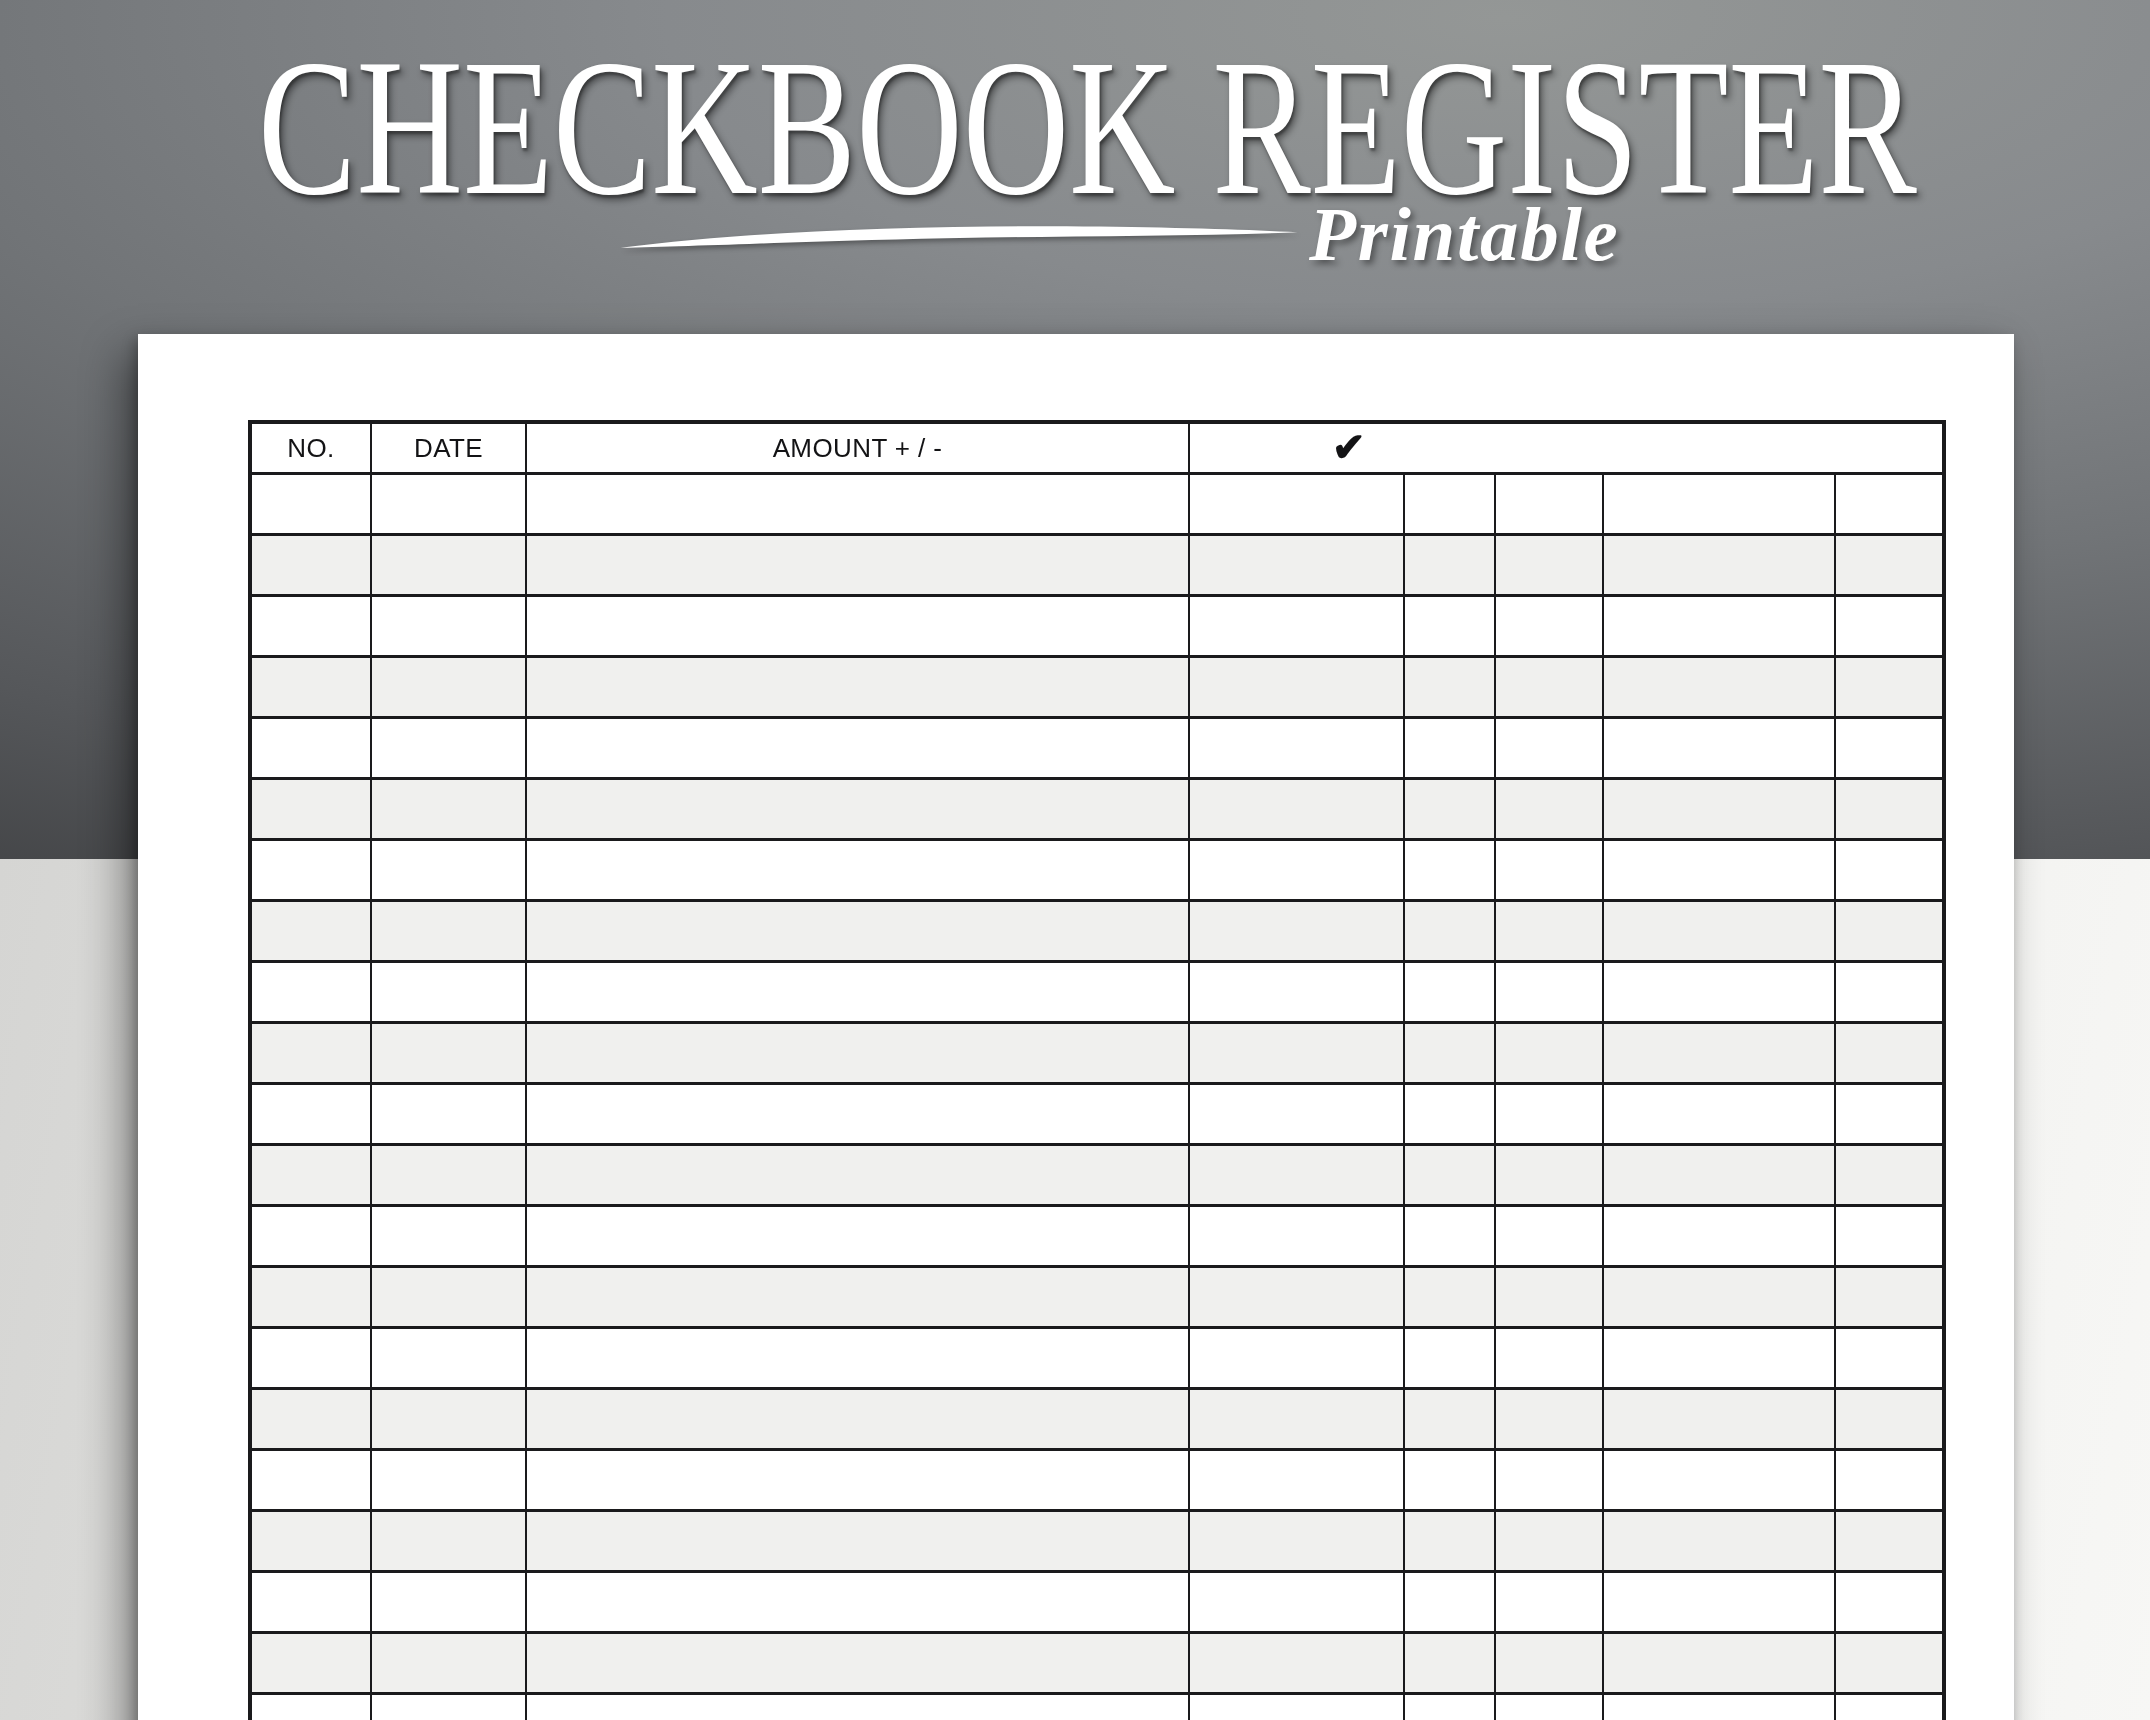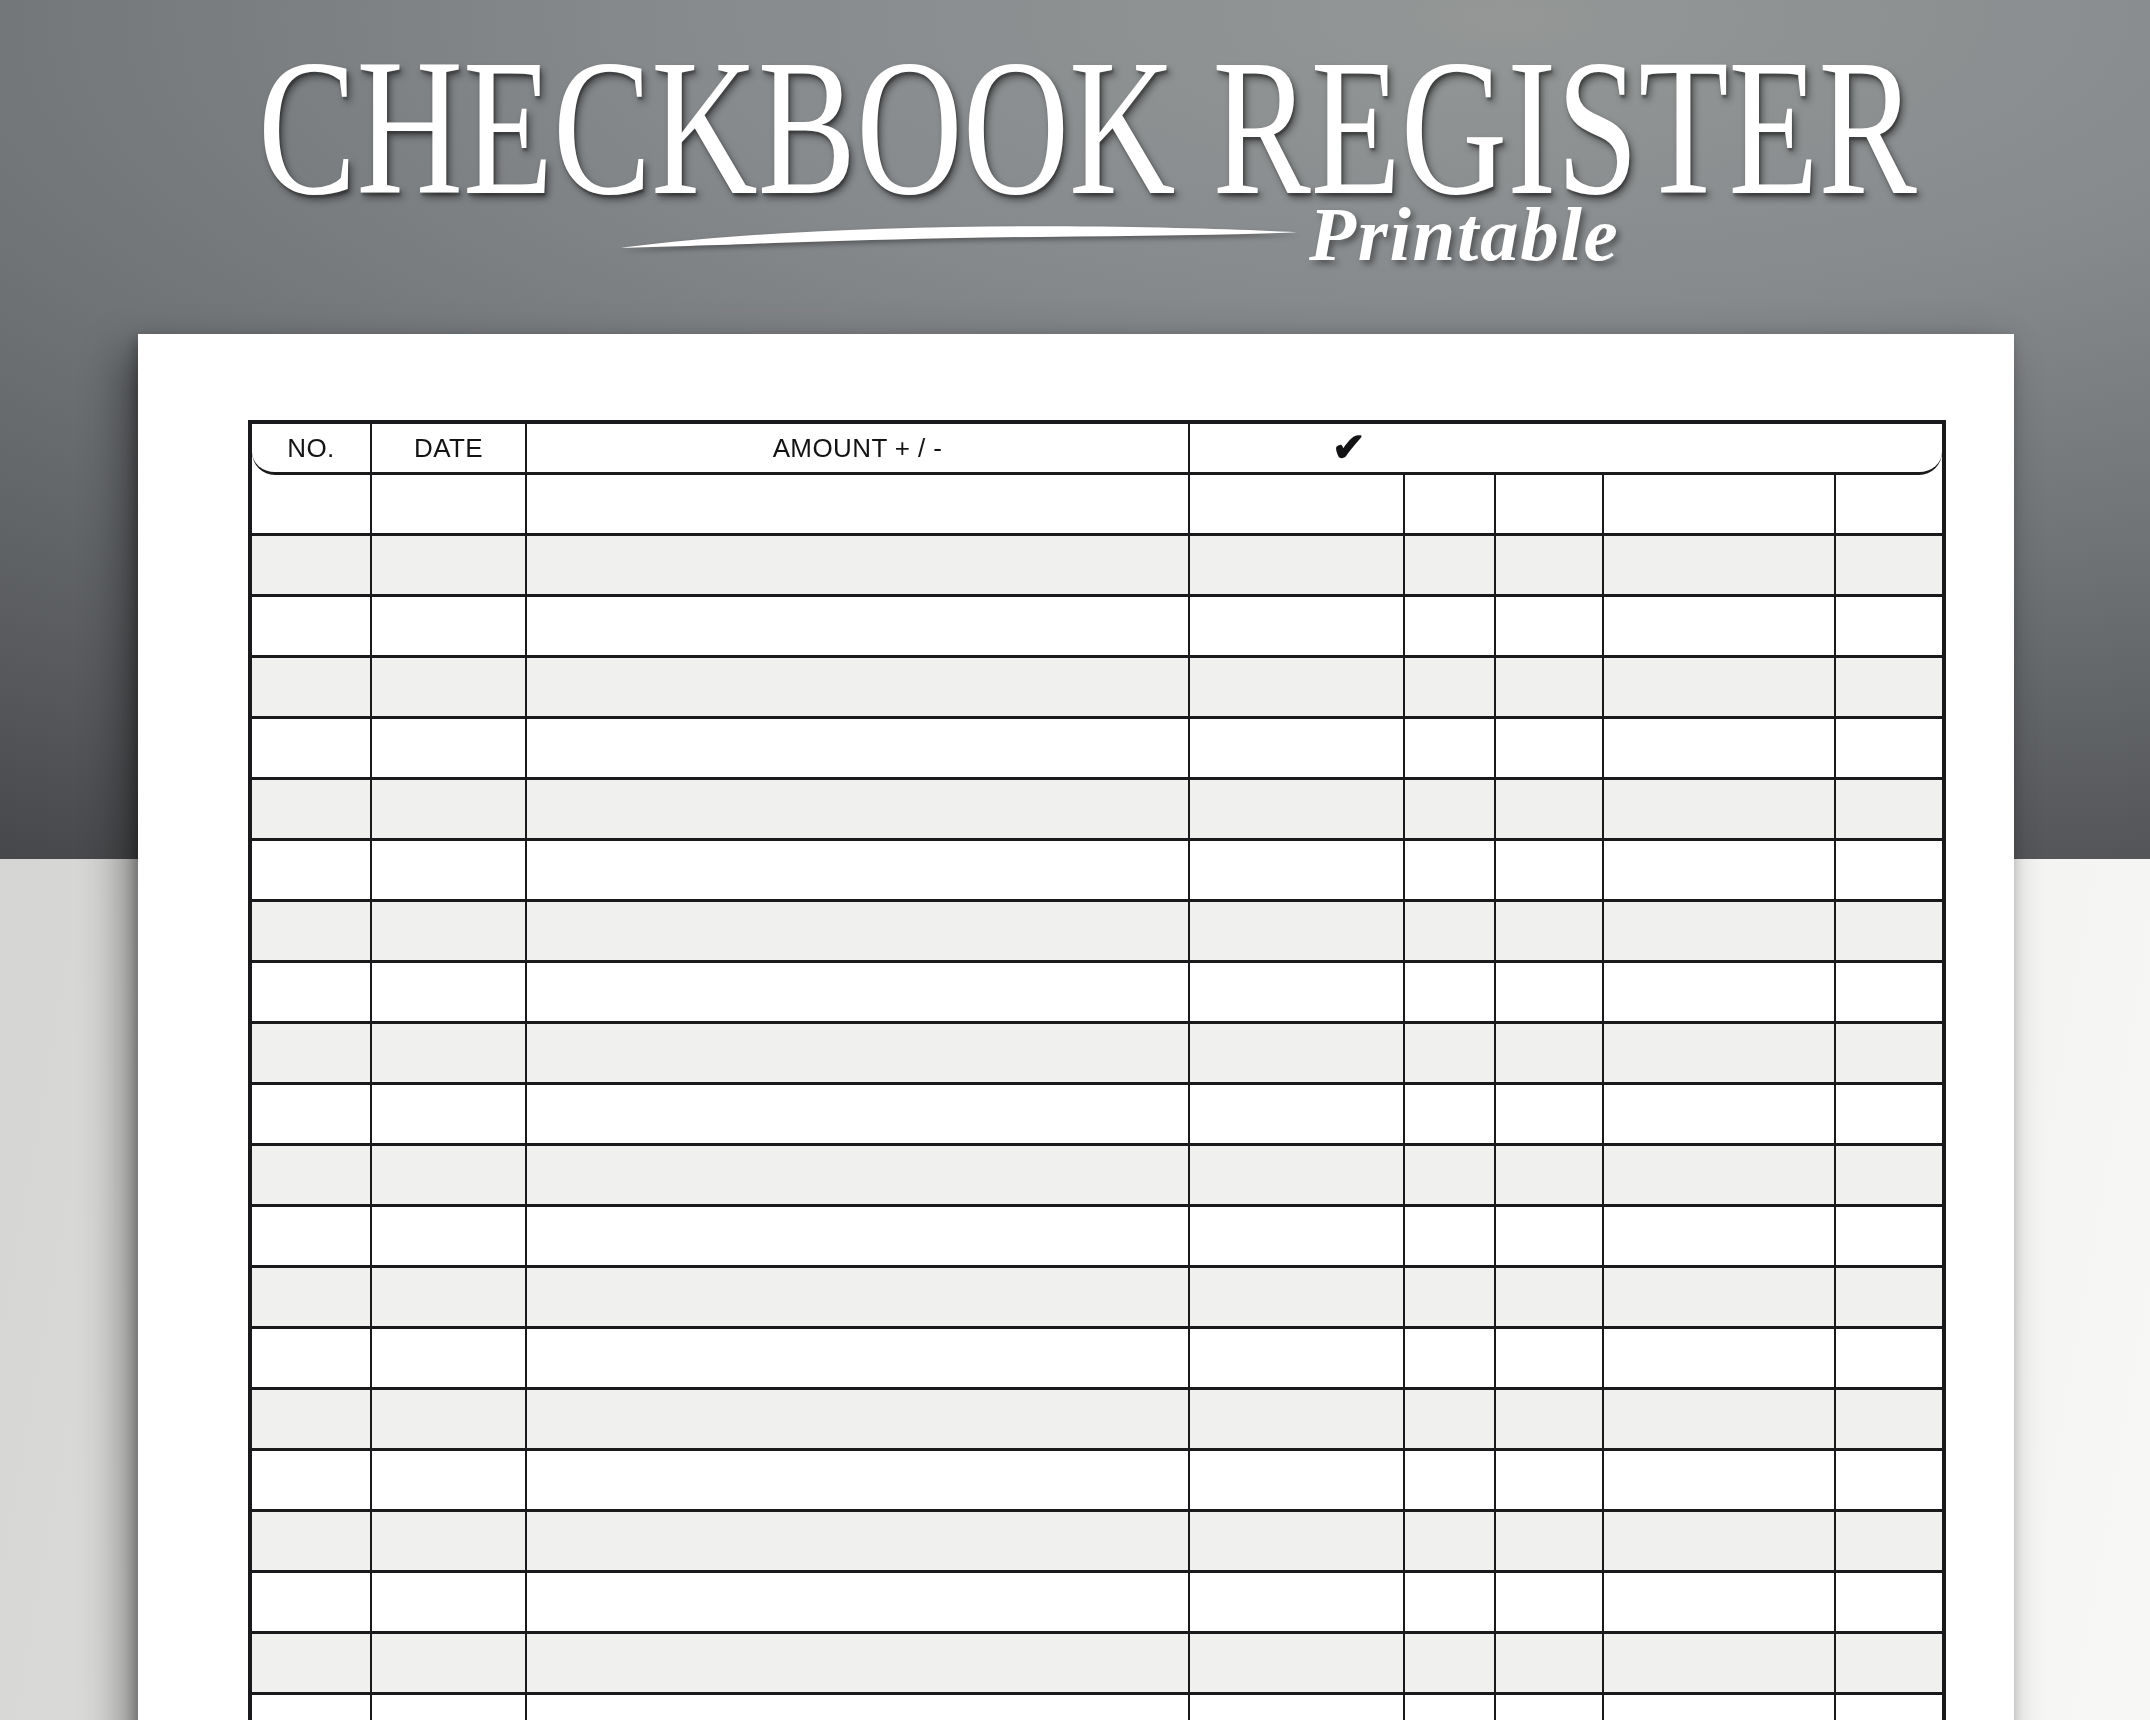--- a/index.html
+++ b/index.html
@@ -31,21 +31,21 @@
     text-shadow:3.4px 4.3px 6.9px rgba(0,0,0,0.40);}
 
   
   .paper{position:absolute;left:138px;top:334px;width:1876px;height:1463px;background:var(--paper);
     box-shadow:-15.5px 19px 41px rgba(0,0,0,0.42), -3.4px 5.2px 12px rgba(0,0,0,0.28);}
 
   
   .register{position:absolute;left:110px;top:86px;width:1698px;box-sizing:border-box;
     border:4.3px solid var(--grid-line);background:var(--row-white);}
   .thead{display:grid;grid-template-columns:120px 155px 663px 318px 106px 326px;
-    height:51px;box-sizing:border-box;border-bottom:3.4px solid var(--grid-line);background:var(--row-white);border-radius:23px;}
+    height:51px;box-sizing:border-box;border-bottom:3.4px solid var(--grid-line);background:var(--row-white);}
   .th{display:flex;align-items:center;justify-content:center;box-sizing:border-box;
     border-right:2.6px solid var(--grid-line);
     font-size:26px;letter-spacing:0.4px;color:#131315;white-space:nowrap;}
   .th:last-child{border-right:none;}
   .th-check{font-size:40px;font-weight:700;padding-bottom:3.4px;}
   .row{display:grid;grid-template-columns:120px 155px 663px 215px 91px 108px 232px 103px;
     height:61px;box-sizing:border-box;border-bottom:3.4px solid var(--grid-line);background:var(--row-white);}
   .row.alt{background:var(--row-alt);}
   .row:last-child{border-bottom:none;}
   .cell{box-sizing:border-box;border-right:2.6px solid var(--grid-line);}

